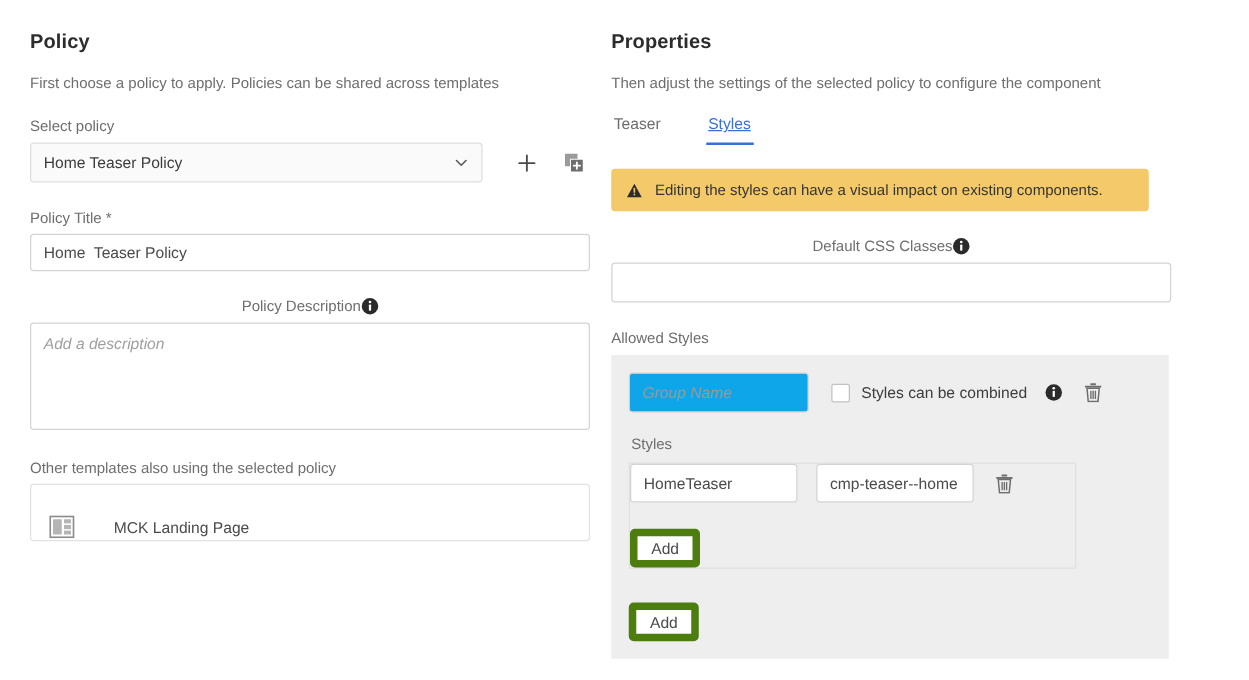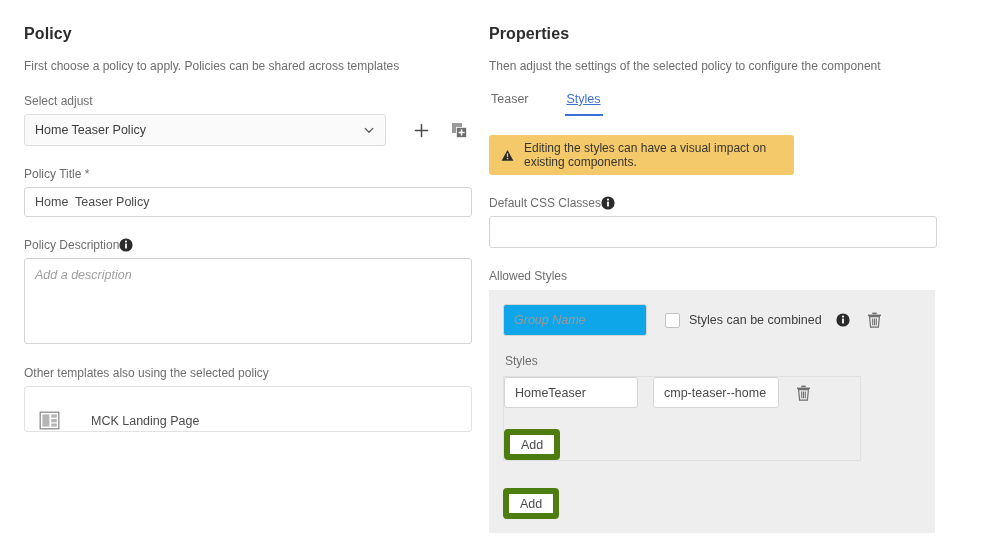--- a/index.html
+++ b/index.html
@@ -41,21 +41,21 @@
     font-size: 12px;
     color: #6e6e6e;
     margin: 21px 0 6px 0;
     display: block;
   }
   .field-label.tight { margin-top: 18px; }
 
   .label-row {
     display: flex;
     align-items: center;
-    justify-content: flex-start;
+    justify-content: center;
   }
 
   
   .textfield {
     box-sizing: border-box;
     width: 100%;
     height: 30px;
     border: 1px solid #d4d4d4;
     border-radius: 3px;
     background: #ffffff;
@@ -145,21 +145,21 @@
   .tab.active {
     color: #3a6fd8;
     text-decoration: underline;
     border-bottom: 2px solid #3a6fd8;
   }
 
   
   .warning {
     box-sizing: border-box;
     margin-top: 19px;
-    width: 305px;
+    width: 430px;
     min-height: 34px;
     background: #f3c96a;
     border-radius: 3px;
     display: flex;
     align-items: center;
     padding: 6px 12px;
     font-size: 12px;
     color: #37352f;
   }
   .warning .warn-icon { margin-right: 10px; display: flex; }
@@ -257,21 +257,21 @@
 <body>
 
 <div class="page">
 
   <div class="panel panel-left">
 
     <div class="section-title">Policy</div>
     <div class="section-sub">First choose a policy to apply. Policies can be shared across templates</div>
 
     
-    <label class="field-label">Select adjust</label>
+    <label class="field-label">Select policy</label>
     <div class="select-row">
       <div class="select">
         <span>Home Teaser Policy</span>
         <svg class="chev" viewBox="0 0 12 12">
           <path d="M2.2 4.4 L6 8.2 L9.8 4.4" fill="none" stroke="#5a5a5a" stroke-width="1.3" stroke-linecap="round" stroke-linejoin="round"></path>
         </svg>
       </div>
       <button class="icon-btn">
         <svg width="15" height="15" viewBox="0 0 15 15">
           <path d="M7.5 1.4 V13.6 M1.4 7.5 H13.6" stroke="#4b4b4b" stroke-width="1.5" stroke-linecap="round"></path>

